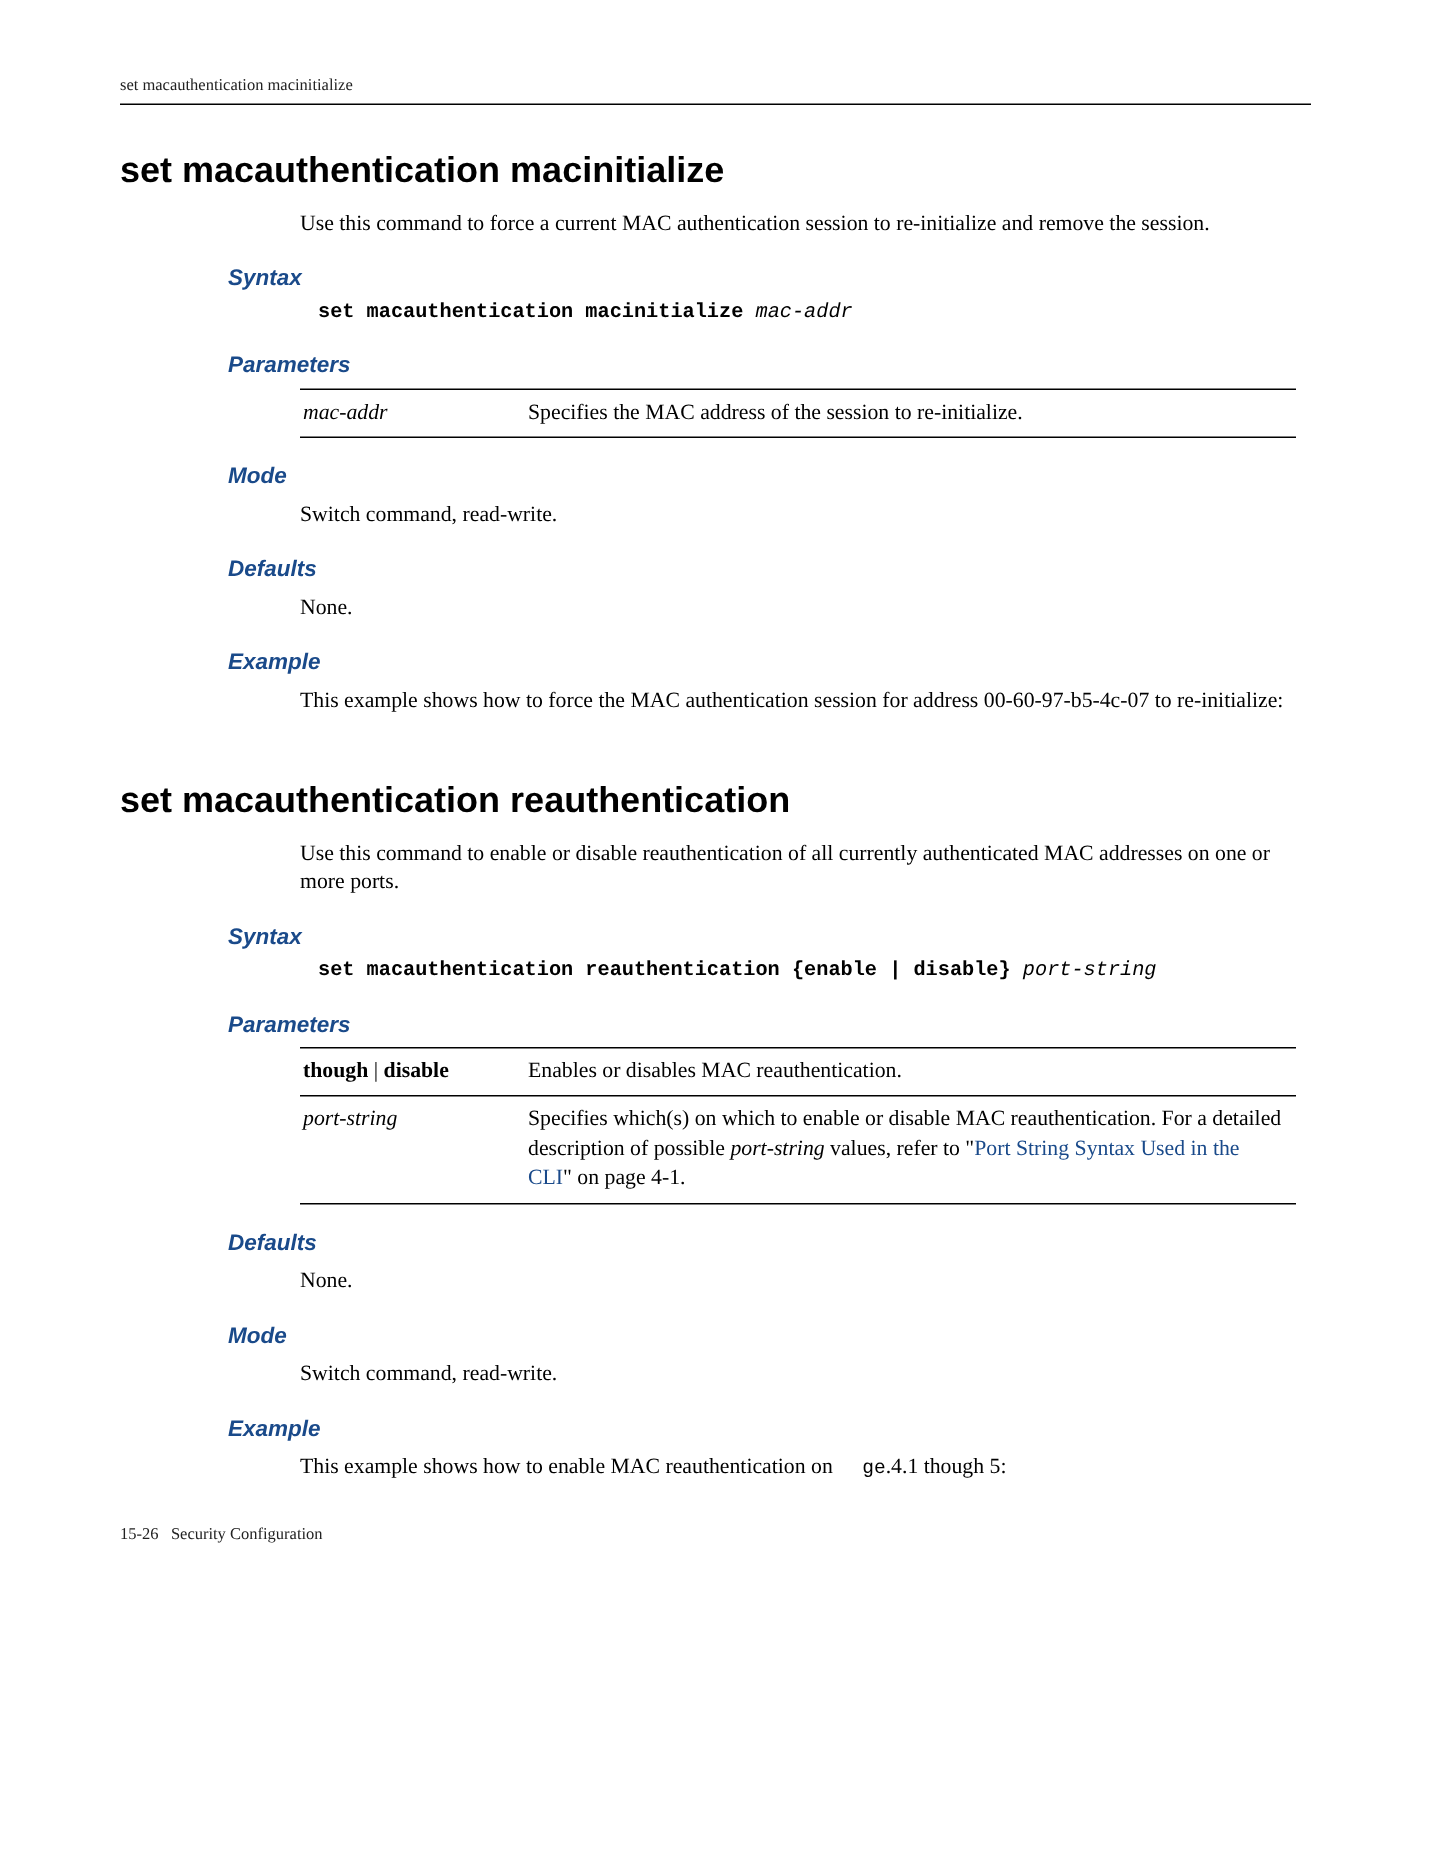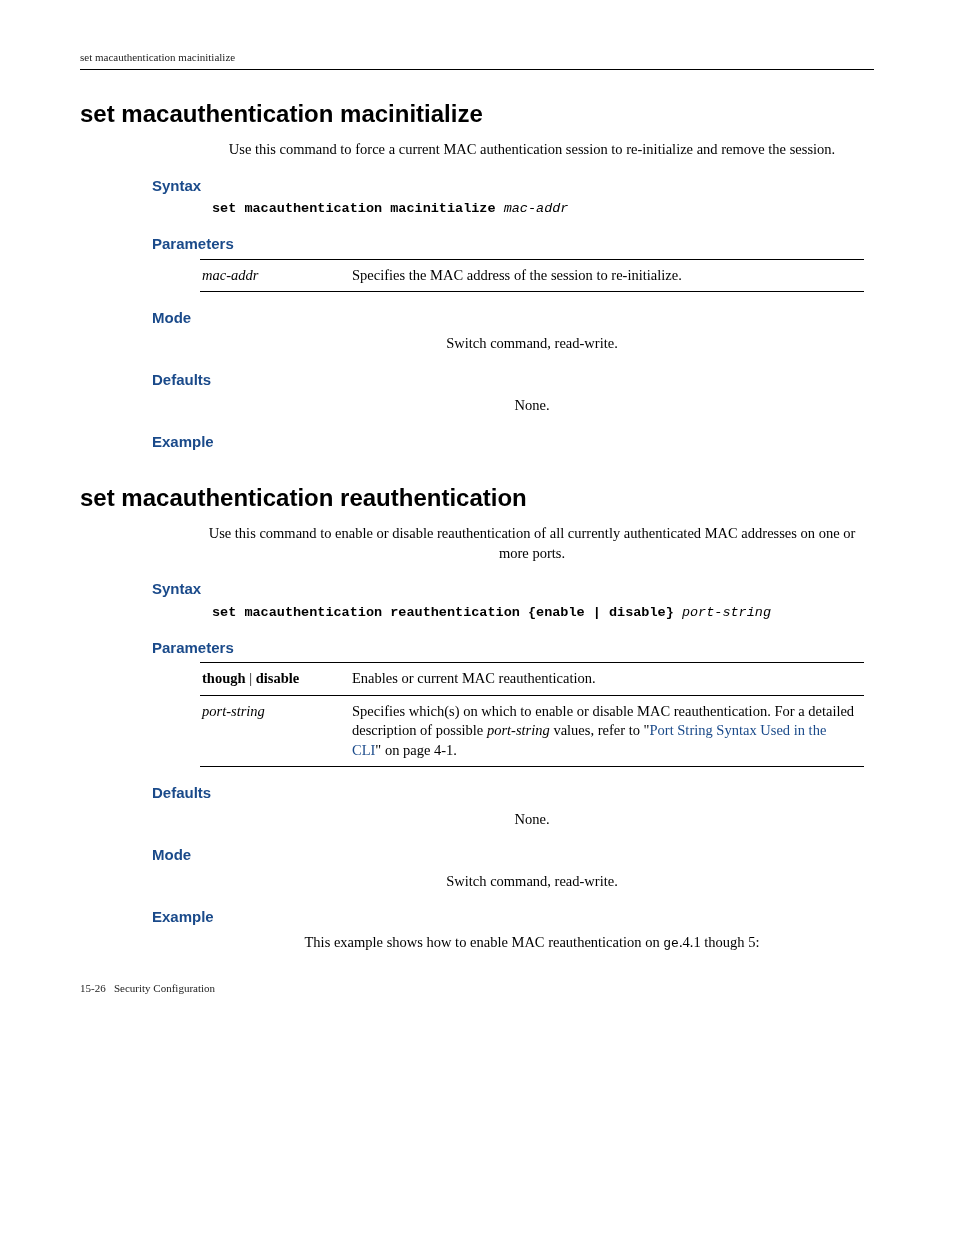--- a/index.html
+++ b/index.html
@@ -25,28 +25,28 @@
     font-weight: bold;
     font-size: 24px;
     margin: 0 0 10px 0;
   }
   .body-indent {
     margin-left: 120px;
     margin-right: 10px;
   }
   p.body {
     margin: 6px 0 14px 0;
-    text-align: center;
   }
   h2.subhead {
     font-family: Arial, Helvetica, sans-serif;
     font-weight: bold;
     font-size: 15px;
     color: #1a4a8a;
     margin: 16px 0 4px 72px;
+    font-style: italic;
   }
   pre.code {
     font-family: "Courier New", monospace;
     font-size: 13.5px;
     margin: 4px 0 6px 12px;
     white-space: pre-wrap;
   }
   pre.code .bold { font-weight: bold; }
   pre.code .ital { font-style: italic; }
   table.param {
@@ -62,21 +62,21 @@
     padding: 6px 8px 6px 2px;
     vertical-align: top;
   }
   table.param td.left {
     width: 140px;
     font-family: "Palatino Linotype", Palatino, serif;
   }
   .ital { font-style: italic; }
   .bold { font-weight: bold; }
   a.xref { color: #1a4a8a; text-decoration: none; }
-  .mono-inline { font-family: "Courier New", monospace; font-size: 13px; }
+  .mono-inline { font-family: "Courier New", monospace; font-size: 13px; margin-left: 16px; }
   .footer {
     font-size: 11px;
     color: #222;
     margin-top: 28px;
   }
   .section-gap { height: 26px; }
 </style>
 </head>
 <body>
 
@@ -112,20 +112,21 @@
   <p class="body">Switch command, read-write.</p>
 </div>
 
 <h2 class="subhead">Defaults</h2>
 <div class="body-indent">
   <p class="body">None.</p>
 </div>
 
 <h2 class="subhead">Example</h2>
 <div class="body-indent">
+  <p class="body">This example shows how to force the MAC authentication session for address 00-60-97-b5-4c-07 to re-initialize:</p>
 </div>
 
 <div class="section-gap"></div>
 
 <h1>set macauthentication reauthentication</h1>
 
 <div class="body-indent">
   <p class="body">Use this command to enable or disable reauthentication of all currently authenticated MAC addresses on one or more ports.</p>
 </div>
 
@@ -135,21 +136,21 @@
 </div>
 
 <h2 class="subhead">Parameters</h2>
 <div class="body-indent">
   <table class="param">
     <tbody>
         <tr class="first">
       <td class="left">
         <span class="bold">though</span><span> | </span><span class="bold">disable</span>
       </td>
-      <td>Enables or current MAC reauthentication.</td>
+      <td>Enables or disables MAC reauthentication.</td>
     </tr>
     <tr>
       <td class="left ital">port-string</td>
       <td>
         <span>Specifies which(s) on which to enable or disable MAC reauthentication. For a detailed description of possible </span><span class="ital">port-string</span><span> values, refer to "</span><a href="#" class="xref">Port String Syntax Used in the CLI</a><span>" on page 4-1.</span>
       </td>
     </tr>
   </tbody>
     </table>
 </div>

